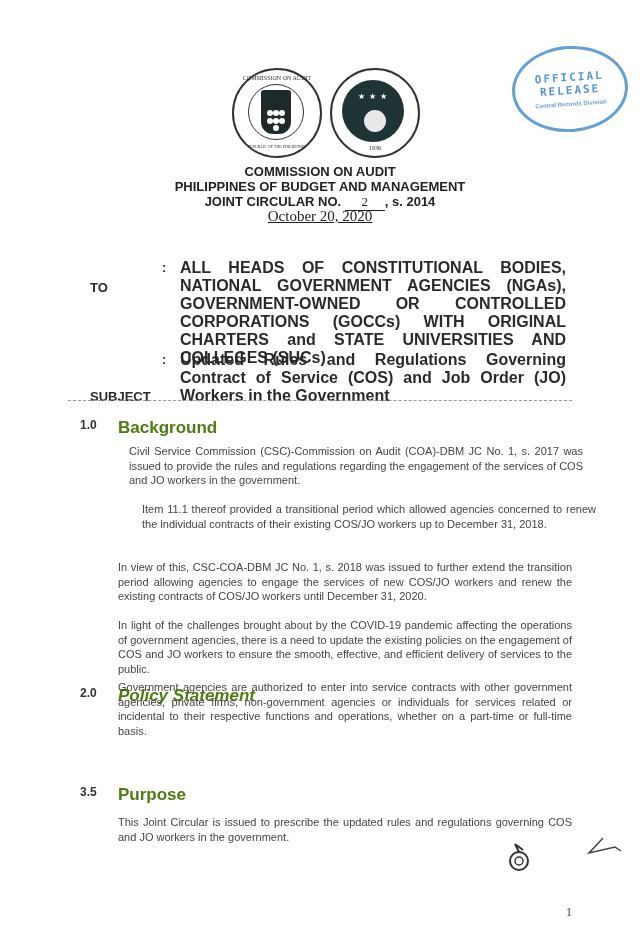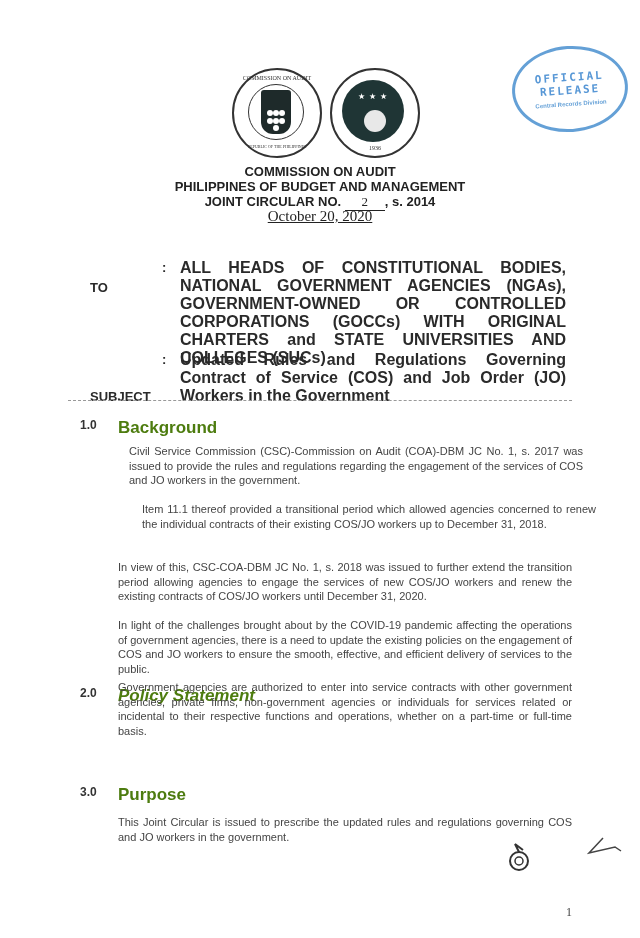--- a/index.html
+++ b/index.html
@@ -96,21 +96,21 @@
 <div class="sec-title" style="top:418px;">Background</div>
 <div class="para" style="top:444px;margin-left:11px;">Civil Service Commission (CSC)-Commission on Audit (COA)-DBM JC No. 1, s. 2017 was issued to provide the rules and regulations regarding the engagement of the services of COS and JO workers in the government.</div>
 <div class="para" style="top:502px;margin-left:24px;">Item 11.1 thereof provided a transitional period which allowed agencies concerned to renew the individual contracts of their existing COS/JO workers up to December 31, 2018.</div>
 <div class="para" style="top:560px;">In view of this, CSC-COA-DBM JC No. 1, s. 2018 was issued to further extend the transition period allowing agencies to engage the services of new COS/JO workers and renew the existing contracts of COS/JO workers until December 31, 2020.</div>
 <div class="para" style="top:618px;">In light of the challenges brought about by the COVID-19 pandemic affecting the operations of government agencies, there is a need to update the existing policies on the engagement of COS and JO workers to ensure the smooth, effective, and efficient delivery of services to the public.</div>
 
 <div class="sec-num" style="top:686px;">2.0</div>
 <div class="sec-title" style="top:686px;font-style:italic;">Policy Statement</div>
 <div class="para" style="top:680px;">Government agencies are authorized to enter into service contracts with other government agencies, private firms, non-government agencies or individuals for services related or incidental to their respective functions and operations, whether on a part-time or full-time basis.</div>
 
-<div class="sec-num" style="top:785px;">3.0</div>
+<div class="sec-num" style="top:785px;">3.5</div>
 <div class="sec-title" style="top:785px;">Purpose</div>
 <div class="para" style="top:815px;">This Joint Circular is issued to prescribe the updated rules and regulations governing COS and JO workers in the government.</div>
 
 <svg class="abs" style="left:504px;top:840px;" width="30" height="34">
   <circle cx="15" cy="21" r="9" fill="none" stroke="#333" stroke-width="2"></circle>
   <circle cx="15" cy="21" r="4" fill="none" stroke="#333" stroke-width="1.5"></circle>
   <path d="M15 12 L11 4 L19 10" fill="none" stroke="#333" stroke-width="2"></path>
 </svg>
 <svg class="abs" style="left:585px;top:835px;" width="40" height="24">
   <path d="M18 3 L4 18 L30 12 L36 16" fill="none" stroke="#444" stroke-width="1.5"></path>

